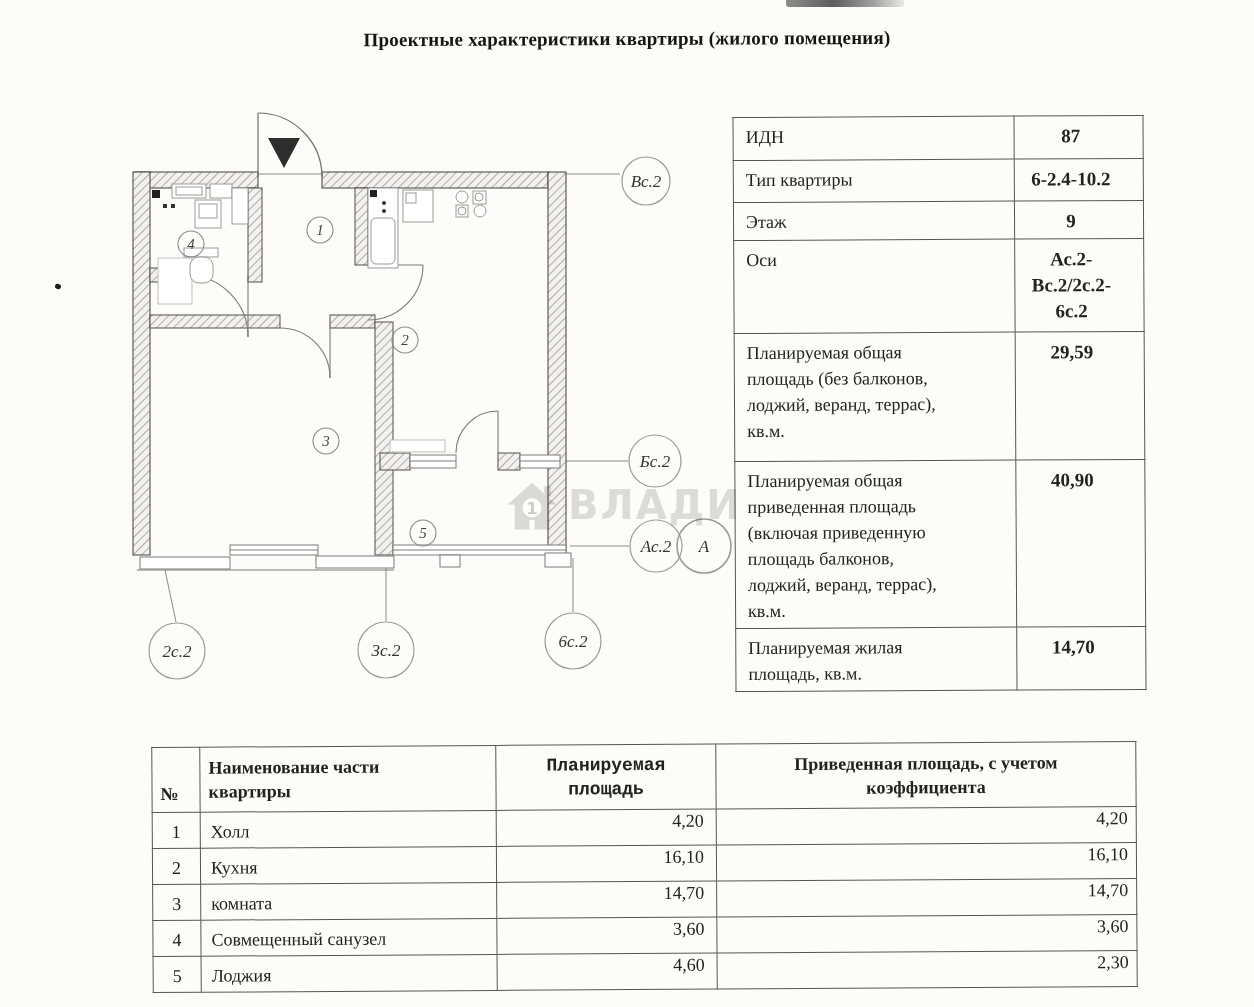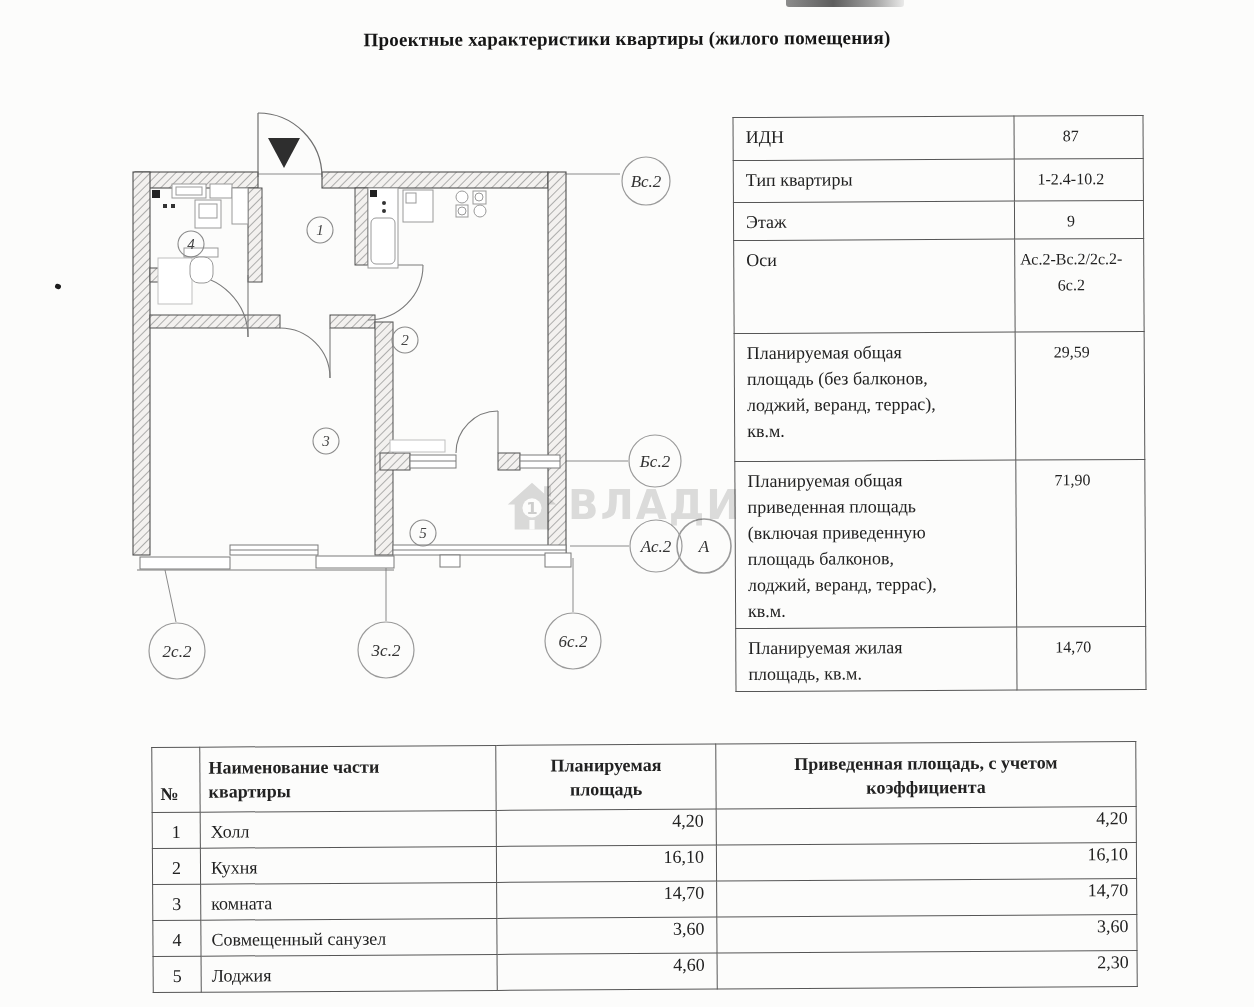--- a/index.html
+++ b/index.html
@@ -44,35 +44,35 @@
     table-layout:fixed;transform:rotate(-0.3deg);
     background:transparent;
   }
   table.info,table.info td{border:1.5px solid #565656;}
   table.info td{
     vertical-align:top;font-size:18px;line-height:26px;color:#222;
     padding:6px 10px 4px 12px;
   }
   table.info td.lbl{padding-right:55px;}
   table.info td.val{
-    text-align:center;font-weight:normal;font-size:16px;padding:7px 20px 4px 4px;
+    text-align:center;font-weight:bold;font-size:19px;padding:7px 20px 4px 4px;
   }
   
   table.rooms{
     position:absolute;left:152px;top:744px;border-collapse:collapse;
     table-layout:fixed;transform:rotate(-0.35deg);
   }
   table.rooms,table.rooms td,table.rooms th{border:1.5px solid #565656;}
   table.rooms th{
     font-size:18px;line-height:24px;font-weight:bold;color:#222;
     padding:4px 6px;
   }
   table.rooms th.h-num{vertical-align:bottom;text-align:left;padding:0 0 6px 8px;}
   table.rooms th.h-name{text-align:left;vertical-align:middle;padding-left:8px;padding-right:90px;font-weight:bold;}
-  table.rooms th.h-planned div{max-width:132px;margin:0 auto;text-align:center;}
+  table.rooms th.h-planned div{max-width:132px;margin:0 auto;text-align:center;font-family:Liberation Mono, monospace;}
   table.rooms th.h-reduced div{max-width:330px;margin:0 auto;text-align:center;}
   table.rooms td{font-size:18px;color:#222;}
   table.rooms td.c-num{text-align:center;vertical-align:bottom;padding-bottom:5px;}
   table.rooms td.c-name{text-align:left;vertical-align:bottom;padding:0 0 5px 10px;}
   table.rooms td.c-planned{text-align:right;vertical-align:top;padding:1px 12px 0 0;}
   table.rooms td.c-reduced{text-align:right;vertical-align:top;padding:1px 8px 0 0;}
 </style>
 </head>
 <body>
 
@@ -260,37 +260,37 @@
       <col style="width:281px">
       <col style="width:129px">
     </colgroup>
   <tbody>
       <tr style="height:43px">
     <td class="lbl">ИДН</td>
     <td class="val">87</td>
   </tr>
   <tr style="height:42px">
     <td class="lbl">Тип квартиры</td>
-    <td class="val">1-2.4-10.2</td>
+    <td class="val">6-2.4-10.2</td>
   </tr>
   <tr style="height:38px">
     <td class="lbl">Этаж</td>
     <td class="val">9</td>
   </tr>
   <tr style="height:93px">
     <td class="lbl">Оси</td>
     <td class="val">Ас.2-Вс.2/2с.2-6с.2</td>
   </tr>
   <tr style="height:128px">
     <td class="lbl">Планируемая общая площадь (без балконов, лоджий, веранд, террас), кв.м.</td>
     <td class="val">29,59</td>
   </tr>
   <tr style="height:167px">
     <td class="lbl">Планируемая общая приведенная площадь (включая приведенную площадь балконов, лоджий, веранд, террас), кв.м.</td>
-    <td class="val">71,90</td>
+    <td class="val">40,90</td>
   </tr>
   <tr style="height:59px">
     <td class="lbl">Планируемая жилая площадь, кв.м.</td>
     <td class="val">14,70</td>
   </tr>
 </tbody>
   </table>
 
 <table class="rooms">
   <colgroup>

